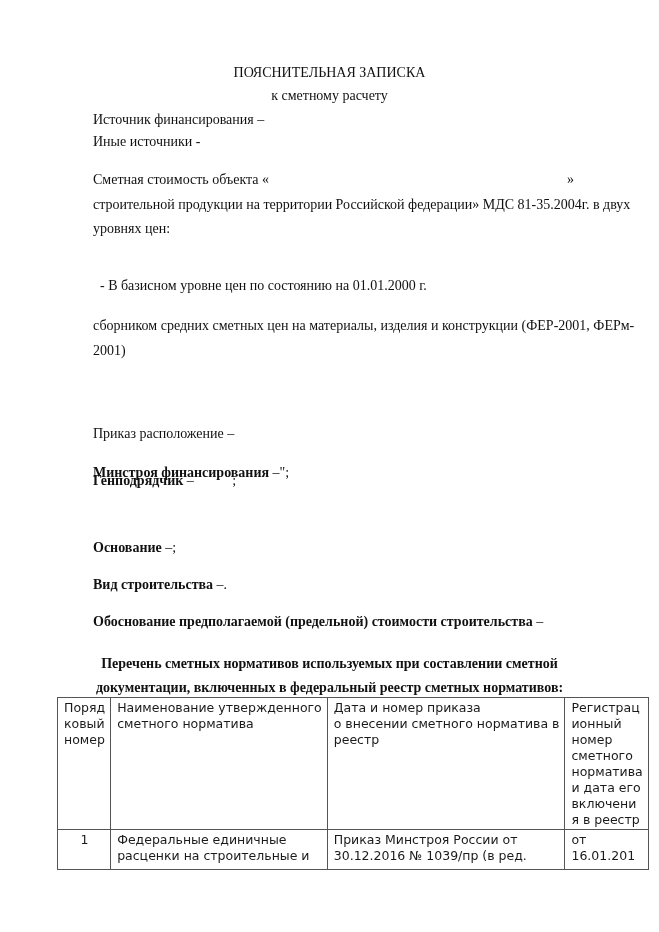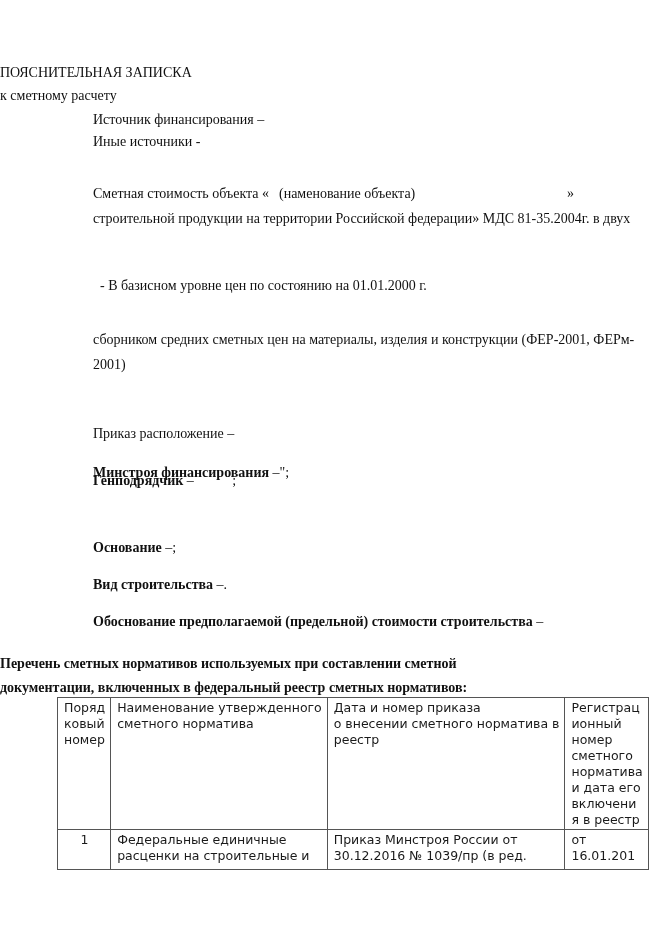--- a/index.html
+++ b/index.html
@@ -17,28 +17,28 @@
       font-size: 14px;
     }
     .line {
       position: absolute;
       white-space: nowrap;
       line-height: 18px;
     }
     .center {
       left: 0;
       width: 659px;
+      text-align: center;
     }
     .b { font-weight: bold; }
     .para {
       position: absolute;
       left: 93px;
       width: 540px;
       line-height: 24.5px;
-      margin-top: 14px;
     }
     .para div { white-space: nowrap; }
     table.registry {
       position: absolute;
       left: 57px;
       top: 697px;
       width: 587px;
       border-collapse: collapse;
       font-family: "DejaVu Sans", "Liberation Sans", sans-serif;
       font-size: 12.5px;
@@ -70,24 +70,24 @@
 
 <div class="line center" style="top:64px;">ПОЯСНИТЕЛЬНАЯ ЗАПИСКА</div>
 <div class="line center" style="top:87px;">к сметному расчету</div>
 
 <div class="line" style="left:93px; top:111px;">Источник финансирования –</div>
 <div class="line" style="left:93px; top:133px;">Иные источники -</div>
 
 <div class="para" style="top:168px;">
   <div style="position:relative; height:24.5px;">
     <span>Сметная стоимость объекта «</span>
-    <span style="position:absolute; left:186px;">(наменование объекта)</span>
     <span style="position:absolute; left:474px;">»</span>
   </div>
   <div>строительной продукции на территории Российской федерации» МДС 81-35.2004г. в двух</div>
+  <div>уровнях цен:</div>
 </div>
 
 <div class="line" style="left:93px; top:277px;margin-left:7px;">- В базисном уровне цен по состоянию на 01.01.2000 г.</div>
 
 <div class="para" style="top:314px;">
   <div>сборником средних сметных цен на материалы, изделия и конструкции (ФЕР-2001, ФЕРм-</div>
   <div>2001)</div>
 </div>
 
 <div class="line" style="left:93px; top:425px;">Приказ расположение –</div>

